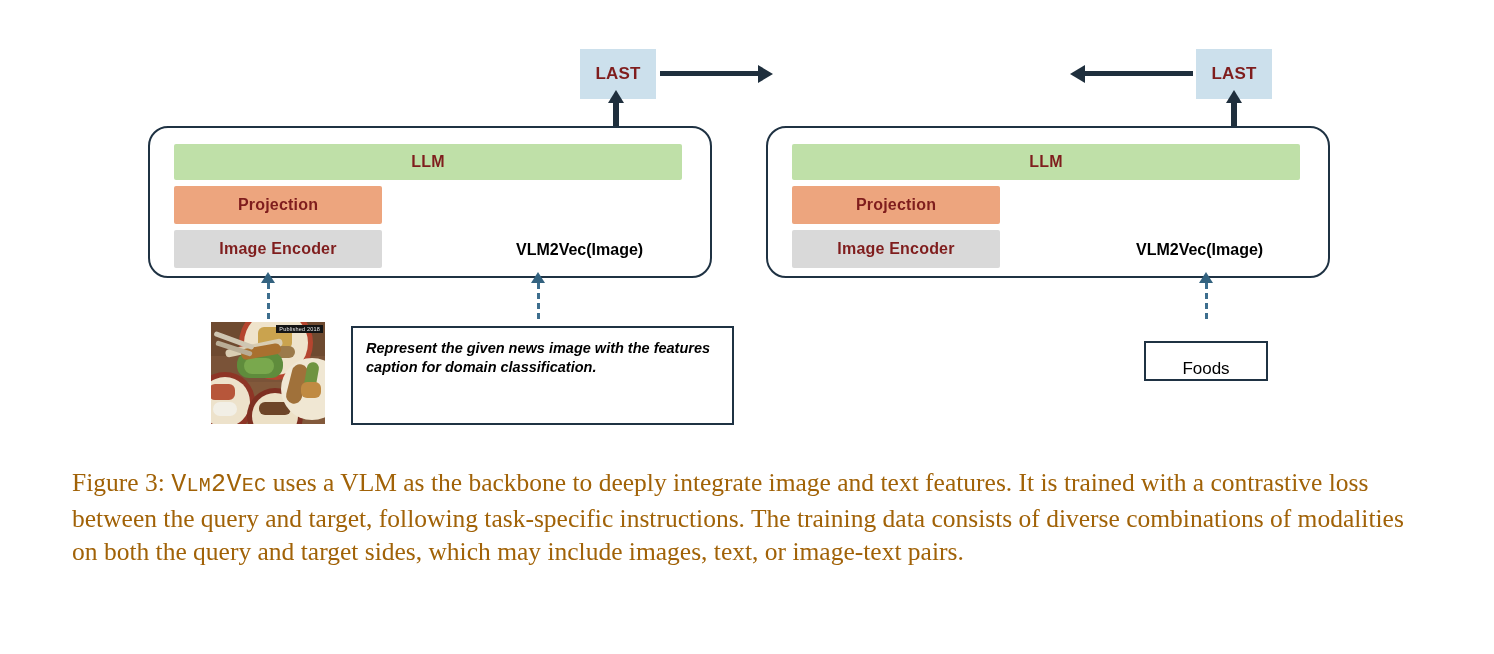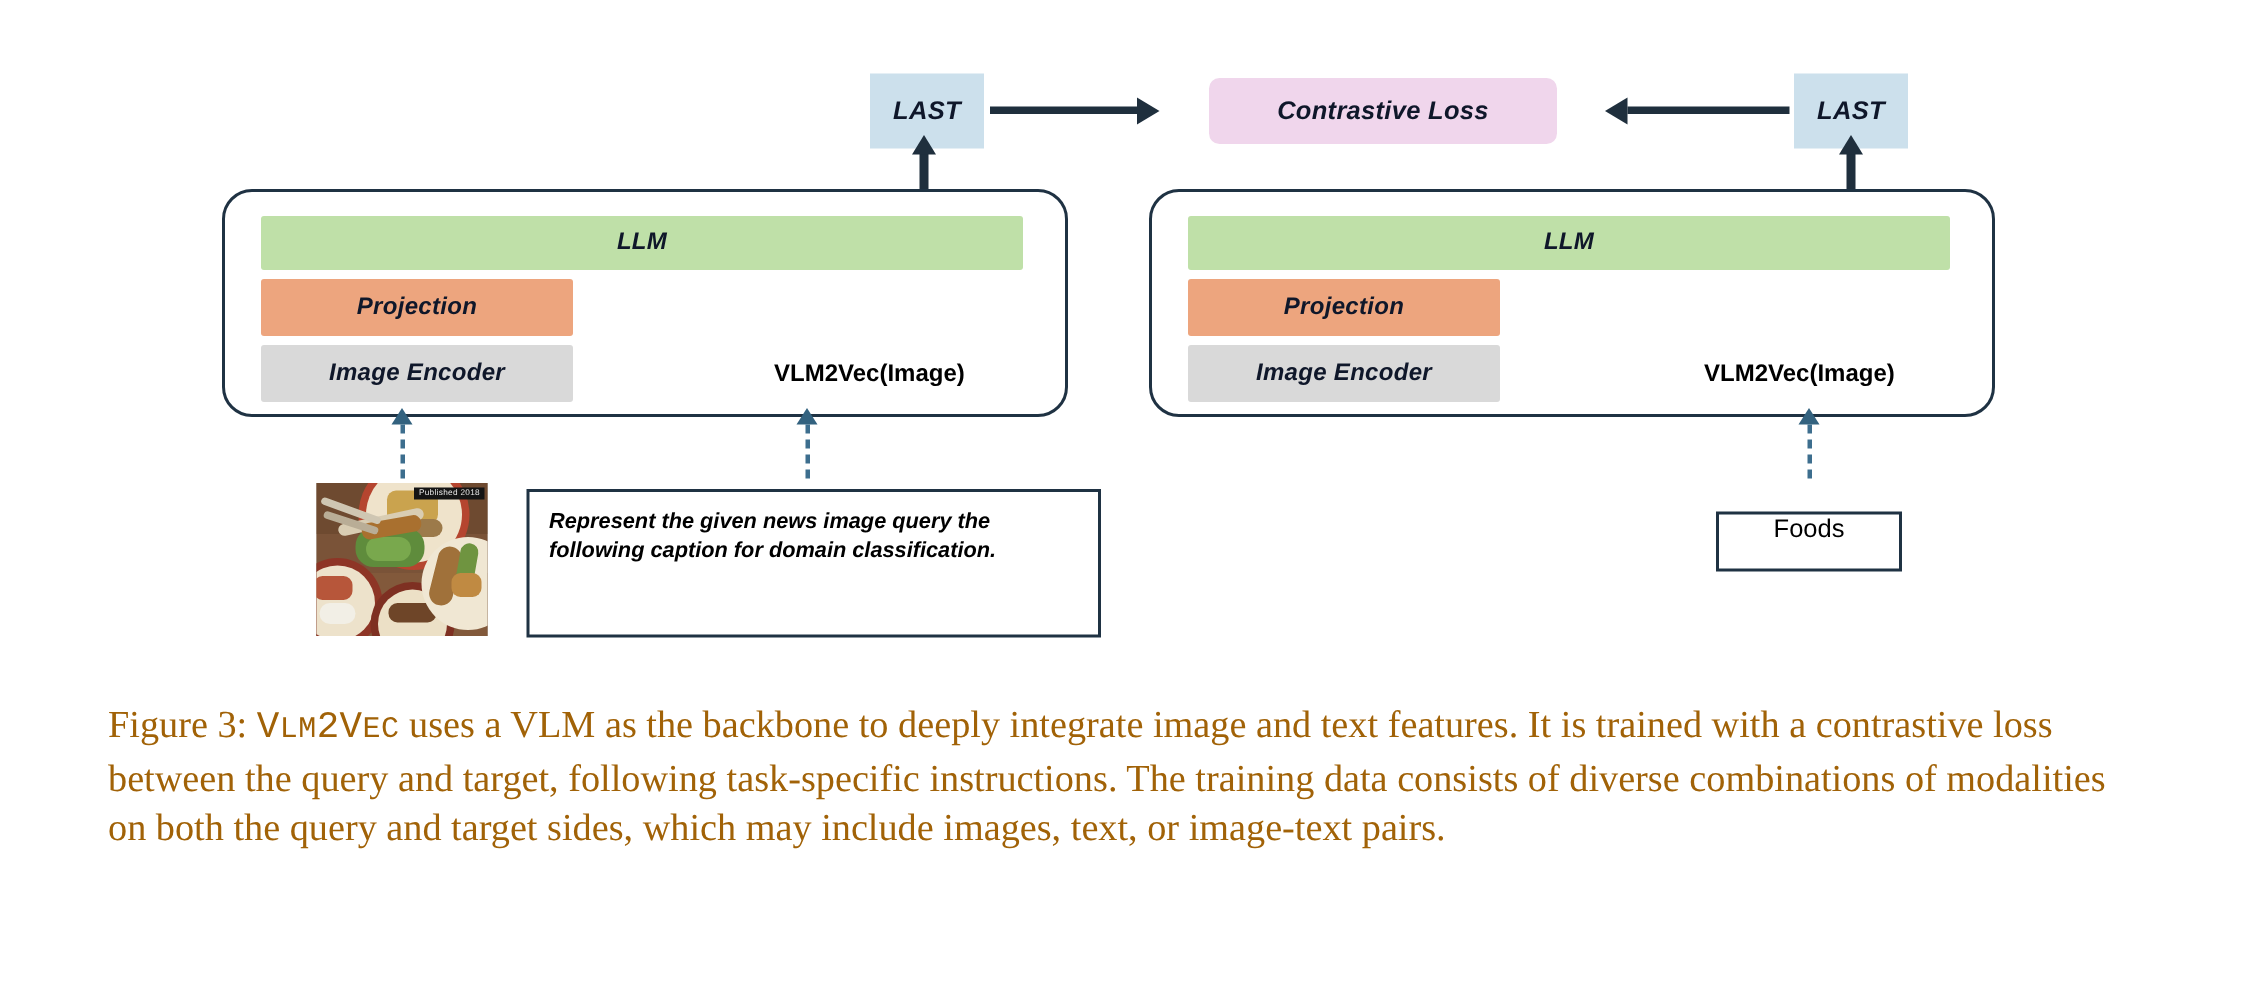--- a/index.html
+++ b/index.html
@@ -6,21 +6,21 @@
   body{
     width:1494px;height:654px;background:#ffffff;
     font-family:"Liberation Sans",sans-serif;
     position:relative;overflow:hidden;
   }
   .fig{position:absolute;left:0;top:0;width:1494px;height:654px;}
 
   
   .box{position:absolute;display:flex;align-items:center;justify-content:center;
        box-sizing:border-box;}
-  .lbl{font-weight:bold;color:#0f172a;letter-spacing:.2px;white-space:nowrap;font-style:italic;}
+  .lbl{font-weight:bold;color:#7f1d1d;letter-spacing:.2px;white-space:nowrap;}
 
   .last-box{background:#cce0ec;width:76px;height:50px;}
   .last-box .lbl{font-size:17px;}
 
   .loss-box{background:#f0d6ec;border-radius:7px;width:232px;height:44px;}
   .loss-box .lbl{font-size:17px;}
 
   .panel{position:absolute;border:2.5px solid #1f3243;border-radius:20px;
          background:#fff;box-sizing:border-box;}
 
@@ -46,21 +46,21 @@
   
   .dash{position:absolute;width:0;border-left:3px dashed #3d6e8e;}
   .ah-up-blue{position:absolute;width:0;height:0;
               border-left:7px solid transparent;border-right:7px solid transparent;
               border-bottom:11px solid #33627f;}
 
   
   .tbox{position:absolute;border:2px solid #1f3243;background:#fff;box-sizing:border-box;}
   .prompt-i{font-style:italic;font-weight:bold;font-size:14.5px;color:#000;line-height:1.32;}
   .prompt-p{font-size:14.5px;color:#000;line-height:1.3;}
-  .foods-box{display:flex;align-items:flex-start;justify-content:center;}
+  .foods-box{display:flex;align-items:flex-end;justify-content:center;}
   .foods-box span{font-size:17px;color:#000;}
 
   
   .photo{position:absolute;overflow:hidden;background:#6b4b33;}
   .photo .pl{position:absolute;}
   .wm{position:absolute;right:2px;top:3px;background:#141414;color:#e8e8e8;
       font-size:5.5px;padding:1px 3px;letter-spacing:.2px;white-space:nowrap;
       font-family:"Liberation Sans",sans-serif;}
 
   
@@ -75,23 +75,20 @@
 
 <div class="fig">
 
   <div class="box last-box" style="left:580px;top:49px;">
     <span class="lbl">LAST</span>
   </div>
 
   <div class="ln" style="left:660px;top:71px;width:100px;height:5px;"></div>
   <div class="arrow-head ah-right" style="left:758px;top:64.5px;"></div>
 
-  <div class="box loss-box" style="left:806px;top:52px;">
-    <span class="lbl">Contrastive Loss</span>
-  </div>
 
   <div class="ln" style="left:1085px;top:71px;width:108px;height:5px;"></div>
   <div class="arrow-head ah-left" style="left:1070px;top:64.5px;"></div>
 
   <div class="box last-box" style="left:1196px;top:49px;">
     <span class="lbl">LAST</span>
   </div>
 
   <div class="ln" style="left:613px;top:99px;width:6px;height:46px;"></div>
   <div class="arrow-head ah-up" style="left:608px;top:90px;"></div>
@@ -164,21 +161,21 @@
     <div class="pl" style="left:78px;top:42px;width:16px;height:40px;border-radius:8px;background:#a0713a;transform:rotate(14deg);"></div>
     <div class="pl" style="left:94px;top:40px;width:12px;height:34px;border-radius:6px;background:#6f9440;transform:rotate(10deg);"></div>
     <div class="pl" style="left:90px;top:60px;width:20px;height:16px;border-radius:6px;background:#c08a42;"></div>
 
     <div class="pl" style="left:2px;top:16px;width:42px;height:5px;border-radius:3px;background:#cfc6b2;transform:rotate(20deg);"></div>
     <div class="pl" style="left:4px;top:24px;width:38px;height:5px;border-radius:3px;background:#b9ad96;transform:rotate(18deg);"></div>
     <div class="wm">Published 2018</div>
   </div>
 
   <div class="tbox" style="left:351px;top:326px;width:383px;height:99px;padding:11px 13px;">
-    <div class="prompt-i">Represent the given news image query the following caption for domain classification.</div>
+    <div class="prompt-i">Represent the given news image with the features caption for domain classification.</div>
   </div>
 
   <div class="tbox foods-box" style="left:1144px;top:341px;width:124px;height:40px;">
     <span>Foods</span>
   </div>
 
   <div class="caption">
     <span>Figure 3:</span><span>&nbsp;</span><span class="sc"><span class="cap1">V</span><span>LM</span><span class="cap1">2</span><span class="cap1">V</span><span>EC</span></span><span> uses a VLM as the backbone to deeply integrate image and text features.  It is trained with a contrastive loss between the query and target, following task-specific instructions. The training data consists of diverse combinations of modalities on both the query and target sides, which may include images, text, or image-text pairs.</span>
   </div>
 

